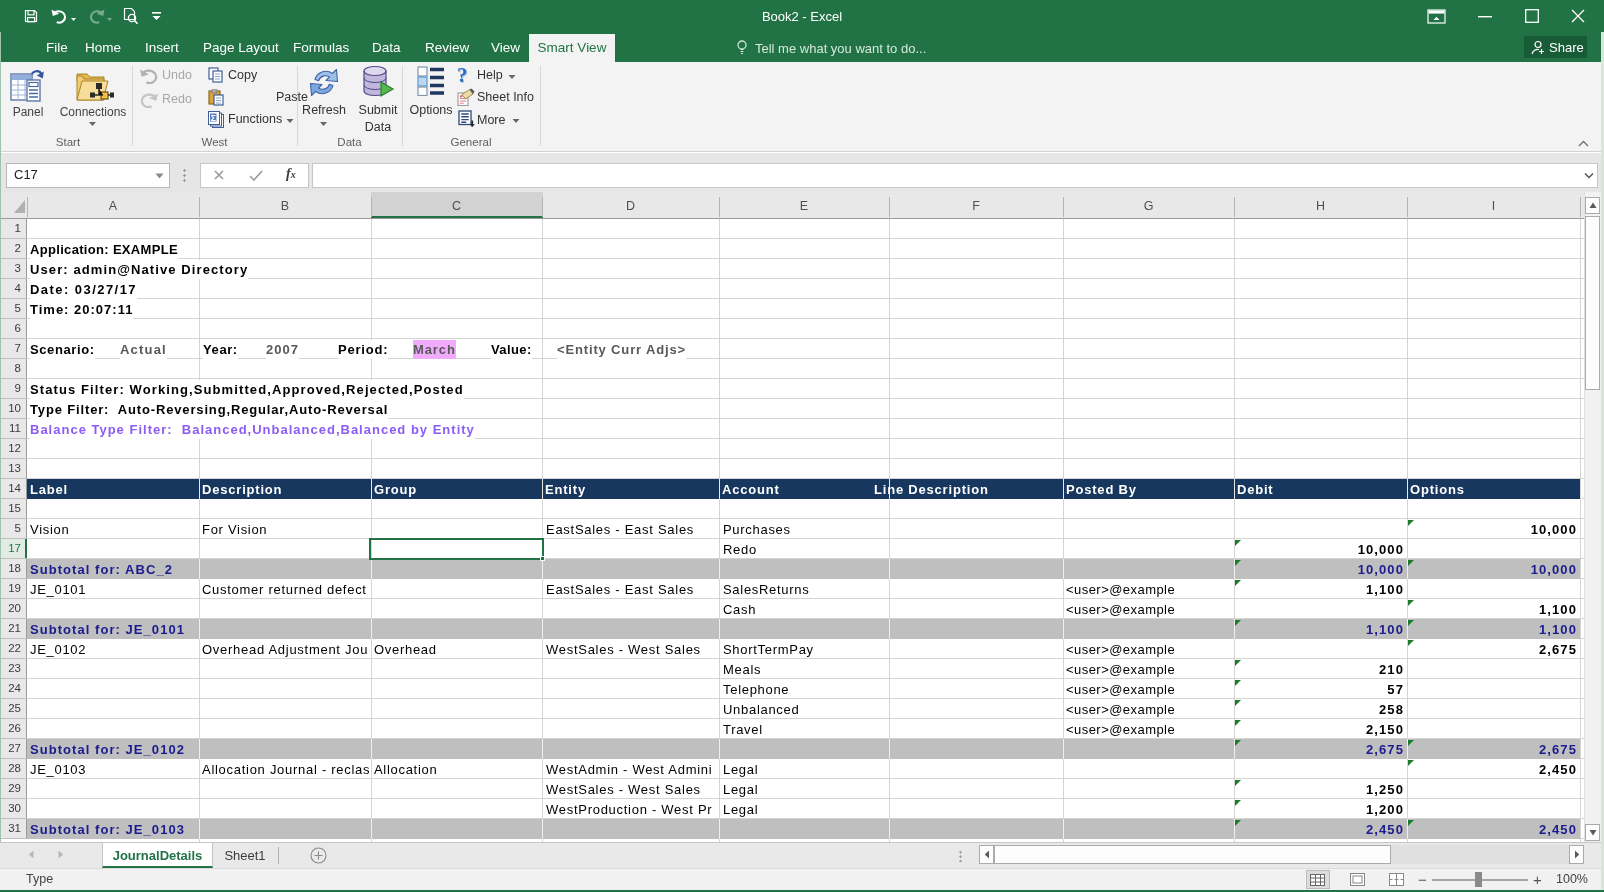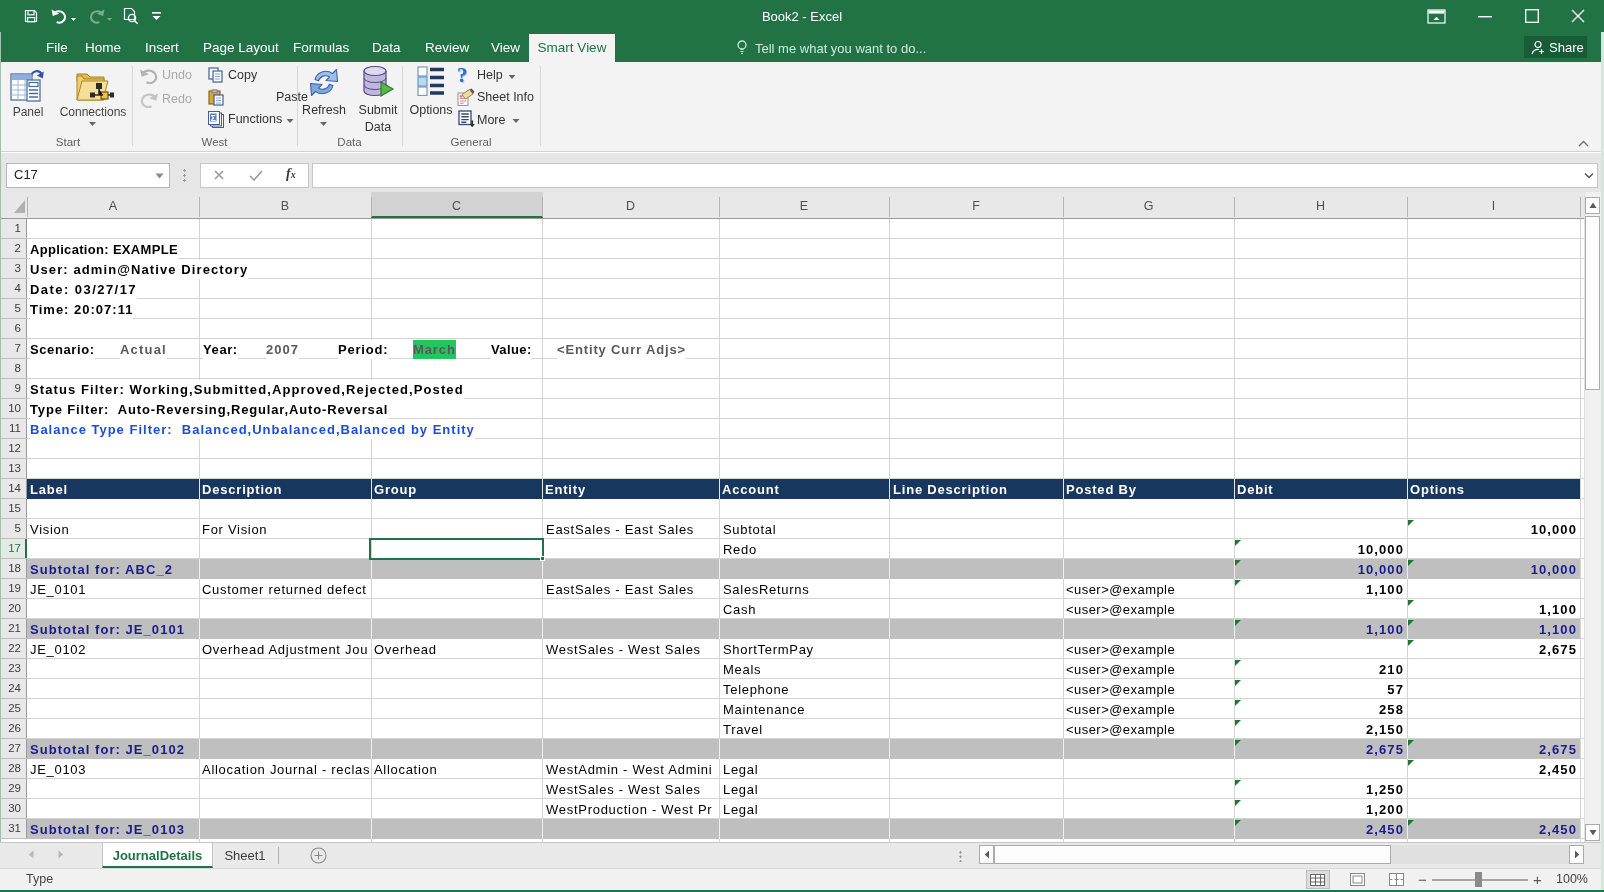--- a/index.html
+++ b/index.html
@@ -327,48 +327,48 @@
 <div class="abs" style="left:1580px;top:219px;width:1px;height:623px;background:#d4d4d4;"></div>
 <div class="cell" style="left:30px;top:240px;background:#fff;font-weight:700;letter-spacing:0.32px;color:#000;z-index:5;">Application: EXAMPLE</div>
 <div class="cell" style="left:30px;top:260px;background:#fff;font-weight:700;letter-spacing:1.1px;color:#000;z-index:5;">User: admin@Native Directory</div>
 <div class="cell" style="left:30px;top:280px;background:#fff;font-weight:700;letter-spacing:1.45px;color:#000;z-index:5;">Date: 03/27/17</div>
 <div class="cell" style="left:30px;top:300px;background:#fff;font-weight:700;letter-spacing:1.0px;color:#000;z-index:5;">Time: 20:07:11</div>
 <div class="cell" style="left:30px;top:340px;background:#fff;font-weight:700;letter-spacing:0.6px;color:#000;z-index:5;">Scenario:</div>
 <div class="cell" style="left:120px;top:340px;background:#fff;font-weight:700;letter-spacing:1.2px;color:#595959;z-index:5;">Actual</div>
 <div class="cell" style="left:203px;top:340px;background:#fff;font-weight:700;letter-spacing:0.6px;color:#000;z-index:5;">Year:</div>
 <div class="cell" style="left:266px;top:340px;background:#fff;font-weight:700;letter-spacing:1.0px;color:#595959;z-index:5;">2007</div>
 <div class="cell" style="left:338px;top:340px;background:#fff;font-weight:700;letter-spacing:0.8px;color:#000;z-index:5;">Period:</div>
-<div class="cell" style="left:413px;top:340px;background:#22c55e;font-weight:700;letter-spacing:0.9px;color:#595959;z-index:5;">March</div>
+<div class="cell" style="left:413px;top:340px;background:#f0abfc;font-weight:700;letter-spacing:0.9px;color:#595959;z-index:5;">March</div>
 <div class="cell" style="left:491px;top:340px;background:#fff;font-weight:700;letter-spacing:0.4px;color:#000;z-index:5;">Value:</div>
 <div class="cell" style="left:557px;top:340px;background:#fff;font-weight:700;letter-spacing:0.85px;color:#595959;z-index:5;">&lt;Entity Curr Adjs&gt;</div>
 <div class="cell" style="left:30px;top:380px;background:#fff;font-weight:700;letter-spacing:1.1px;color:#000;z-index:5;">Status Filter: Working,Submitted,Approved,Rejected,Posted</div>
 <div class="cell" style="left:30px;top:400px;background:#fff;font-weight:700;letter-spacing:0.85px;color:#000;z-index:5;">Type Filter:  Auto-Reversing,Regular,Auto-Reversal</div>
-<div class="cell" style="left:30px;top:420px;background:#fff;font-weight:700;letter-spacing:1.0px;color:#1d4ed8;z-index:5;text-align:center;">Balance Type Filter:  Balanced,Unbalanced,Balanced by Entity</div>
+<div class="cell" style="left:30px;top:420px;background:#fff;font-weight:700;letter-spacing:1.0px;color:#8b5cf6;z-index:5;text-align:center;">Balance Type Filter:  Balanced,Unbalanced,Balanced by Entity</div>
 <div class="abs" style="left:27px;top:479px;width:1553px;height:20px;background:#17375e;z-index:6;"></div>
 <div class="abs" style="left:199px;top:479px;width:1px;height:20px;background:#e8e8e8;z-index:7;"></div>
 <div class="abs" style="left:371px;top:479px;width:1px;height:20px;background:#e8e8e8;z-index:7;"></div>
 <div class="abs" style="left:542px;top:479px;width:1px;height:20px;background:#e8e8e8;z-index:7;"></div>
 <div class="abs" style="left:719px;top:479px;width:1px;height:20px;background:#e8e8e8;z-index:7;"></div>
 <div class="abs" style="left:889px;top:479px;width:1px;height:20px;background:#e8e8e8;z-index:7;"></div>
 <div class="abs" style="left:1063px;top:479px;width:1px;height:20px;background:#e8e8e8;z-index:7;"></div>
 <div class="abs" style="left:1234px;top:479px;width:1px;height:20px;background:#e8e8e8;z-index:7;"></div>
 <div class="abs" style="left:1407px;top:479px;width:1px;height:20px;background:#e8e8e8;z-index:7;"></div>
 <div class="cell" style="left:30px;top:480px;font-weight:700;letter-spacing:0.8px;color:#fff;z-index:8;">Label</div>
 <div class="cell" style="left:202px;top:480px;font-weight:700;letter-spacing:0.8px;color:#fff;z-index:8;">Description</div>
 <div class="cell" style="left:374px;top:480px;font-weight:700;letter-spacing:0.8px;color:#fff;z-index:8;">Group</div>
 <div class="cell" style="left:545px;top:480px;font-weight:700;letter-spacing:0.8px;color:#fff;z-index:8;">Entity</div>
 <div class="cell" style="left:722px;top:480px;font-weight:700;letter-spacing:0.8px;color:#fff;z-index:8;">Account</div>
-<div class="cell" style="left:893px;top:480px;font-weight:700;letter-spacing:0.8px;color:#fff;z-index:8;">Line Description</div>
+<div class="cell" style="left:874px;top:480px;font-weight:700;letter-spacing:0.8px;color:#fff;z-index:8;">Line Description</div>
 <div class="cell" style="left:1066px;top:480px;font-weight:700;letter-spacing:0.8px;color:#fff;z-index:8;">Posted By</div>
 <div class="cell" style="left:1237px;top:480px;font-weight:700;letter-spacing:0.8px;color:#fff;z-index:8;">Debit</div>
 <div class="cell" style="left:1410px;top:480px;font-weight:700;letter-spacing:0.8px;color:#fff;z-index:8;">Options</div>
 <div class="cell" style="left:30px;top:520px;letter-spacing:0.7px;color:#000;z-index:5;">Vision</div>
 <div class="cell" style="left:202px;top:520px;letter-spacing:0.7px;color:#000;z-index:5;">For Vision</div>
 <div class="cell" style="left:546px;top:520px;letter-spacing:0.72px;color:#000;z-index:5;">EastSales - East Sales</div>
-<div class="cell" style="left:723px;top:520px;letter-spacing:0.7px;color:#000;z-index:5;">Subtotal</div>
+<div class="cell" style="left:723px;top:520px;letter-spacing:0.7px;color:#000;z-index:5;">Purchases</div>
 <div class="cell" style="left:1397px;top:520px;width:180px;text-align:right;font-weight:700;letter-spacing:1.1px;color:#000;z-index:5;">10,000</div>
 <div class="tri" style="left:1408px;top:520px;z-index:5;"></div>
 <div class="cell" style="left:723px;top:540px;letter-spacing:0.7px;color:#000;z-index:5;">Redo</div>
 <div class="cell" style="left:1224px;top:540px;width:180px;text-align:right;font-weight:700;letter-spacing:1.1px;color:#000;z-index:5;">10,000</div>
 <div class="tri" style="left:1235px;top:540px;z-index:5;"></div>
 <div class="abs" style="left:27px;top:559px;width:1553px;height:20px;background:#bfbfbf;z-index:6;"></div>
 <div class="abs" style="left:199px;top:559px;width:1px;height:20px;background:#efefef;z-index:7;"></div>
 <div class="abs" style="left:371px;top:559px;width:1px;height:20px;background:#efefef;z-index:7;"></div>
 <div class="abs" style="left:542px;top:559px;width:1px;height:20px;background:#efefef;z-index:7;"></div>
 <div class="abs" style="left:719px;top:559px;width:1px;height:20px;background:#efefef;z-index:7;"></div>
@@ -415,21 +415,21 @@
 <div class="cell" style="left:1397px;top:640px;width:180px;text-align:right;font-weight:700;letter-spacing:1.1px;color:#000;z-index:5;">2,675</div>
 <div class="tri" style="left:1408px;top:640px;z-index:5;"></div>
 <div class="cell" style="left:723px;top:660px;letter-spacing:0.7px;color:#000;z-index:5;">Meals</div>
 <div class="cell" style="left:1066px;top:660px;letter-spacing:0.45px;color:#000;z-index:5;">&lt;user&gt;@example</div>
 <div class="cell" style="left:1224px;top:660px;width:180px;text-align:right;font-weight:700;letter-spacing:1.1px;color:#000;z-index:5;">210</div>
 <div class="tri" style="left:1235px;top:660px;z-index:5;"></div>
 <div class="cell" style="left:723px;top:680px;letter-spacing:0.7px;color:#000;z-index:5;">Telephone</div>
 <div class="cell" style="left:1066px;top:680px;letter-spacing:0.45px;color:#000;z-index:5;">&lt;user&gt;@example</div>
 <div class="cell" style="left:1224px;top:680px;width:180px;text-align:right;font-weight:700;letter-spacing:1.1px;color:#000;z-index:5;">57</div>
 <div class="tri" style="left:1235px;top:680px;z-index:5;"></div>
-<div class="cell" style="left:723px;top:700px;letter-spacing:0.7px;color:#000;z-index:5;">Maintenance</div>
+<div class="cell" style="left:723px;top:700px;letter-spacing:0.7px;color:#000;z-index:5;">Unbalanced</div>
 <div class="cell" style="left:1066px;top:700px;letter-spacing:0.45px;color:#000;z-index:5;">&lt;user&gt;@example</div>
 <div class="cell" style="left:1224px;top:700px;width:180px;text-align:right;font-weight:700;letter-spacing:1.1px;color:#000;z-index:5;">258</div>
 <div class="tri" style="left:1235px;top:700px;z-index:5;"></div>
 <div class="cell" style="left:723px;top:720px;letter-spacing:0.7px;color:#000;z-index:5;">Travel</div>
 <div class="cell" style="left:1066px;top:720px;letter-spacing:0.45px;color:#000;z-index:5;">&lt;user&gt;@example</div>
 <div class="cell" style="left:1224px;top:720px;width:180px;text-align:right;font-weight:700;letter-spacing:1.1px;color:#000;z-index:5;">2,150</div>
 <div class="tri" style="left:1235px;top:720px;z-index:5;"></div>
 <div class="abs" style="left:27px;top:739px;width:1553px;height:20px;background:#bfbfbf;z-index:6;"></div>
 <div class="abs" style="left:199px;top:739px;width:1px;height:20px;background:#efefef;z-index:7;"></div>
 <div class="abs" style="left:371px;top:739px;width:1px;height:20px;background:#efefef;z-index:7;"></div>

